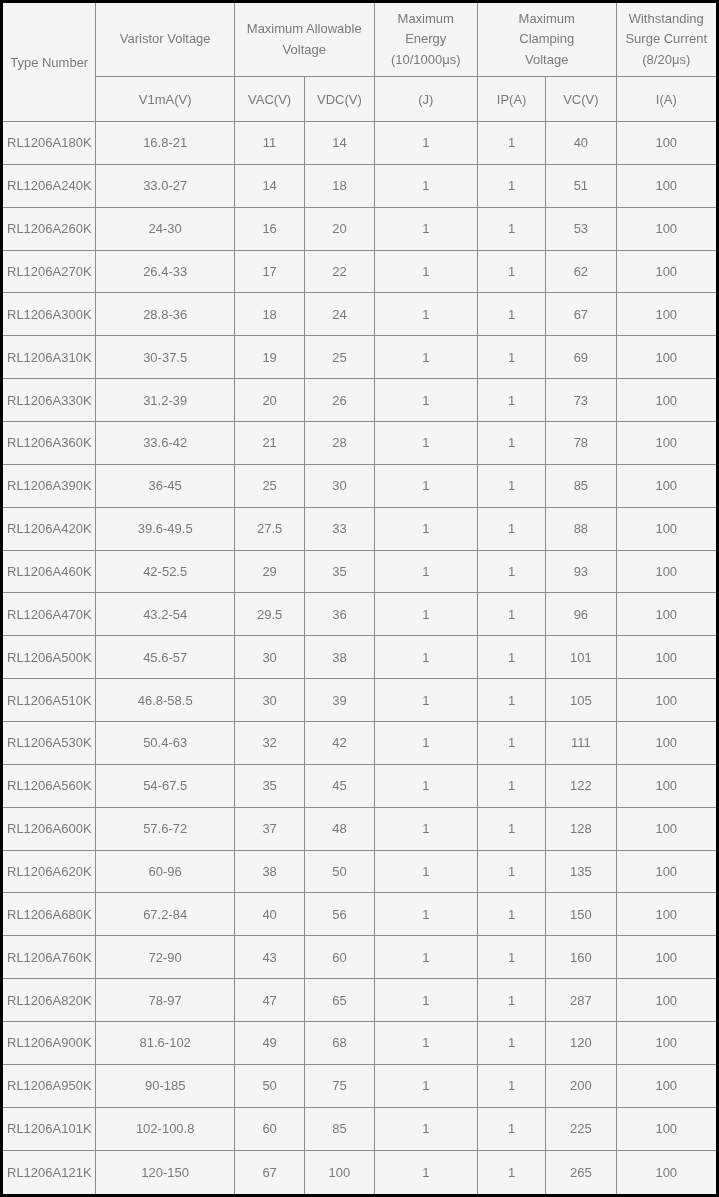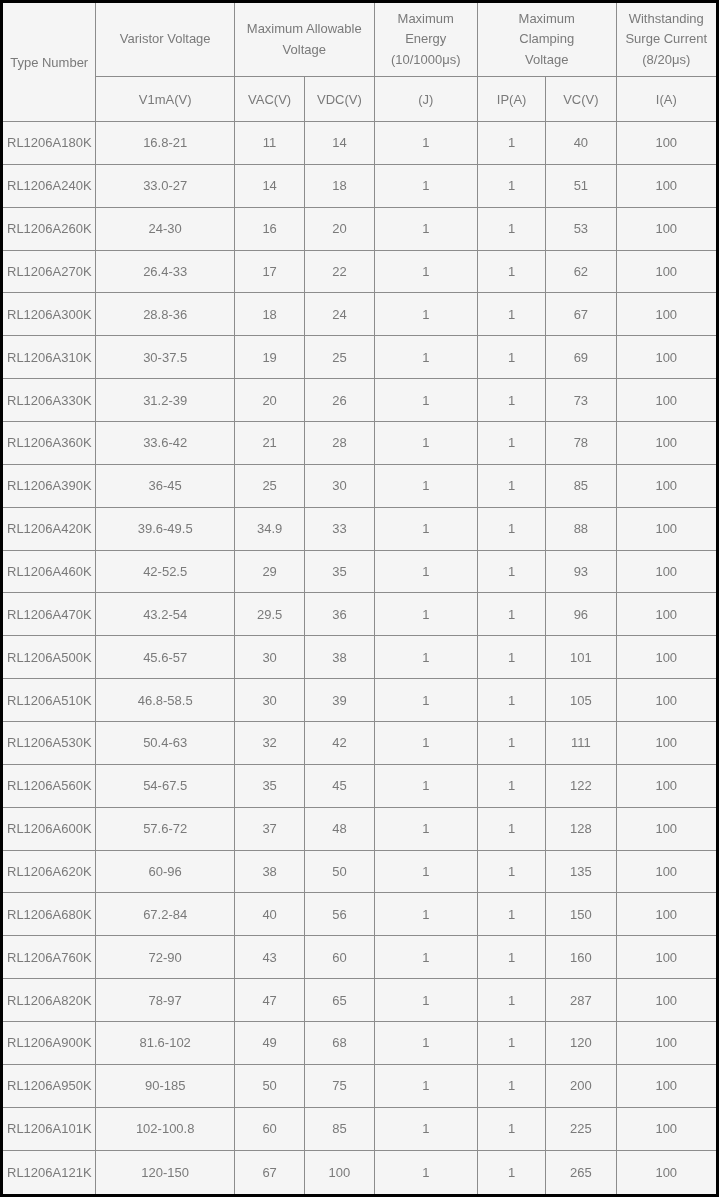--- a/index.html
+++ b/index.html
@@ -158,21 +158,21 @@
         <td>25</td>
         <td>30</td>
         <td>1</td>
         <td>1</td>
         <td>85</td>
         <td>100</td>
       </tr>
       <tr>
         <td>RL1206A420K</td>
         <td>39.6-49.5</td>
-        <td>34.9</td>
+        <td>27.5</td>
         <td>33</td>
         <td>1</td>
         <td>1</td>
         <td>88</td>
         <td>100</td>
       </tr>
       <tr>
         <td>RL1206A460K</td>
         <td>42-52.5</td>
         <td>29</td>

